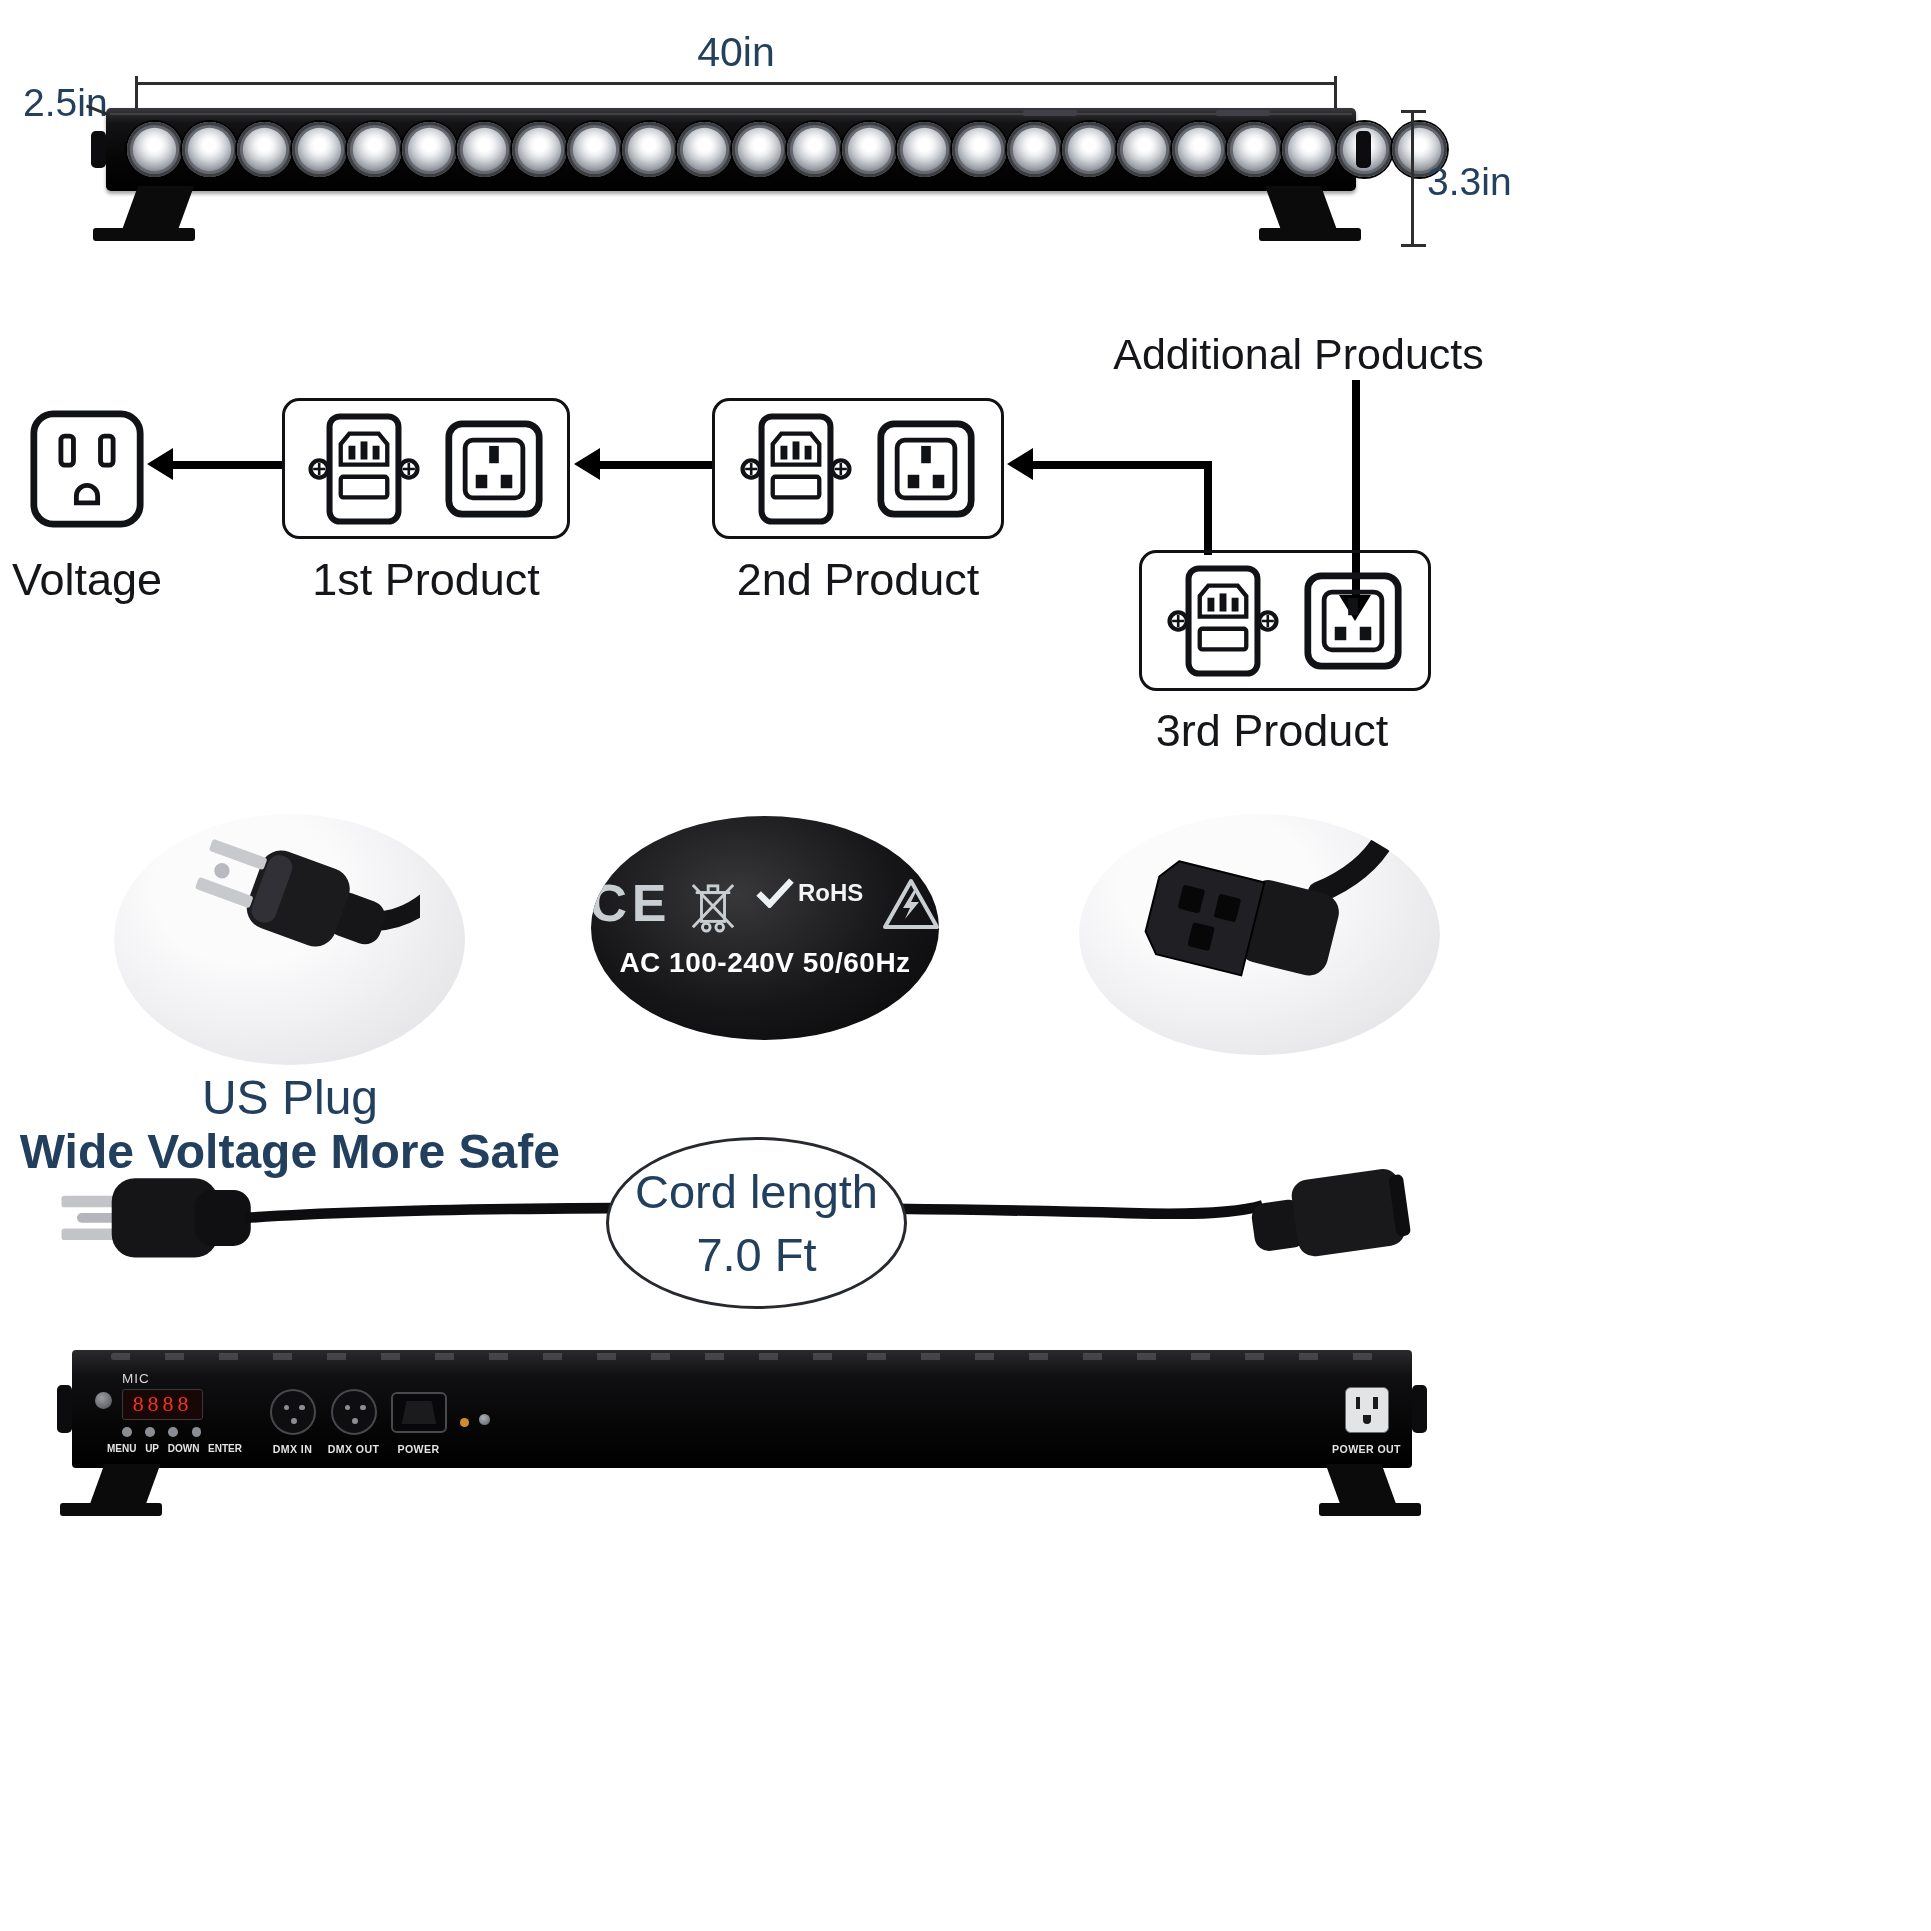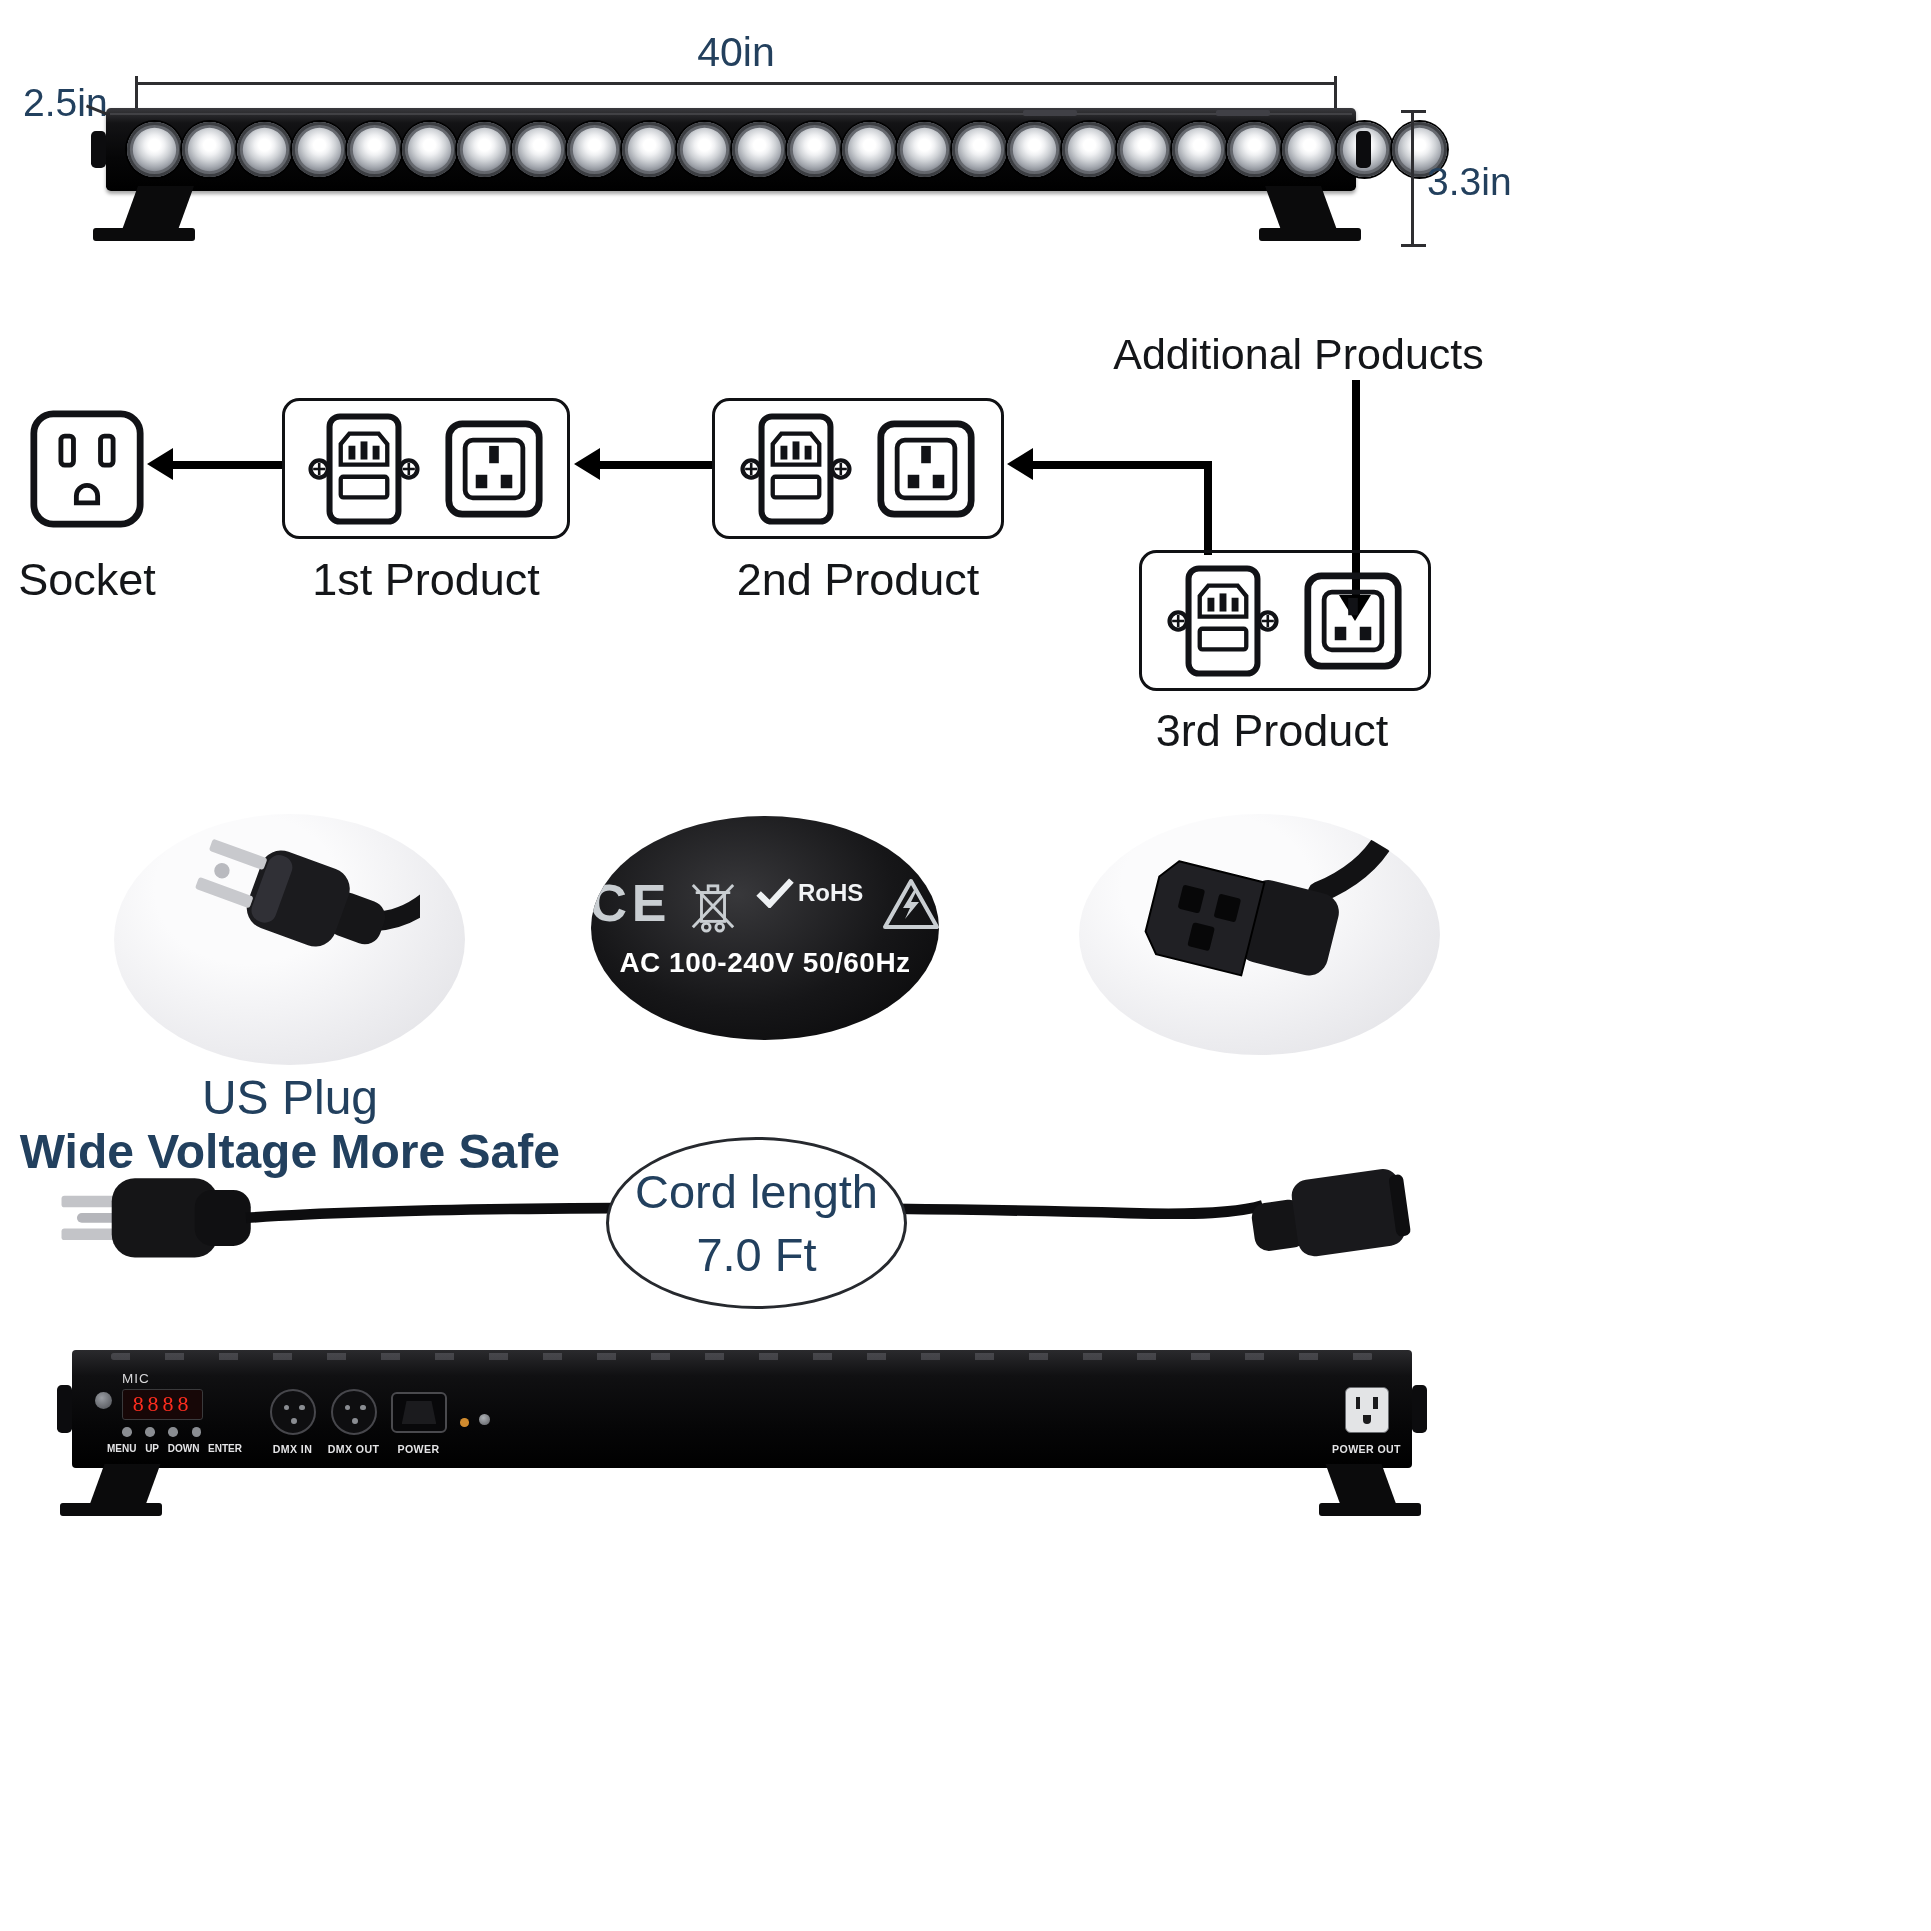--- a/index.html
+++ b/index.html
@@ -162,21 +162,21 @@
     <div class="abs chain-label" style="left:1091px; top:330px; width:415px; font-size:43px;">Additional Products</div>
     <div class="abs vline" style="left:1352px; top:380px; height:216px;"></div>
     <div class="abs arrow-down" style="left:1339px; top:595px;"></div>
 
     <svg class="abs" style="left:29px; top:409px;" width="116" height="120" viewBox="0 0 120 124">
       <rect x="5" y="5" width="110" height="114" rx="20" fill="none" stroke="#111216" stroke-width="7"></rect>
       <rect x="33" y="28" width="13" height="30" rx="4" fill="none" stroke="#111216" stroke-width="5"></rect>
       <rect x="74" y="28" width="13" height="30" rx="4" fill="none" stroke="#111216" stroke-width="5"></rect>
       <path d="M49 90 a11 11 0 0 1 22 0 v7 h-22 z" fill="none" stroke="#111216" stroke-width="5"></path>
     </svg>
-    <div class="abs chain-label" style="left:0px; top:554px; width:174px;">Socket</div>
+    <div class="abs chain-label" style="left:0px; top:554px; width:174px;">Voltage</div>
 
     <div class="abs arrow-left" style="left:147px; top:448px;"></div>
     <div class="abs hline" style="left:170px; top:461px; width:113px;"></div>
 
     <div class="abs product-box" style="left:282px; top:398px; width:288px; height:141px;">
       <svg width="112" height="118" viewBox="0 0 130 134">
         <circle cx="13" cy="67" r="10" fill="none" stroke="#111216" stroke-width="5"></circle>
         <path d="M13 60 v14 M6 67 h14" stroke="#111216" stroke-width="3"></path>
         <circle cx="117" cy="67" r="10" fill="none" stroke="#111216" stroke-width="5"></circle>
         <path d="M117 60 v14 M110 67 h14" stroke="#111216" stroke-width="3"></path>

